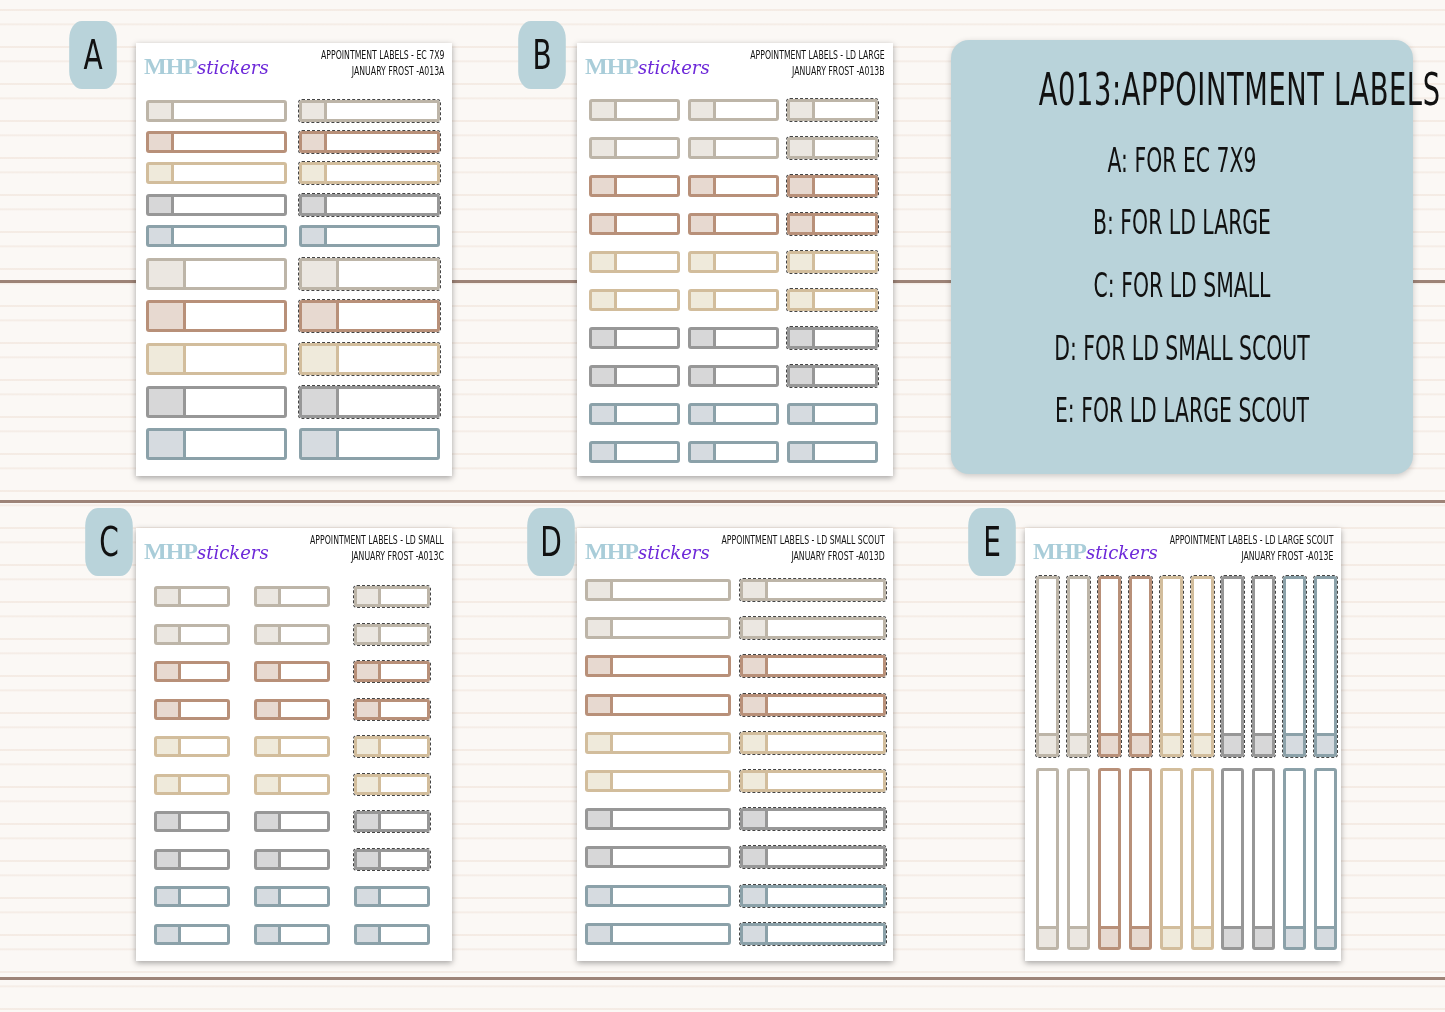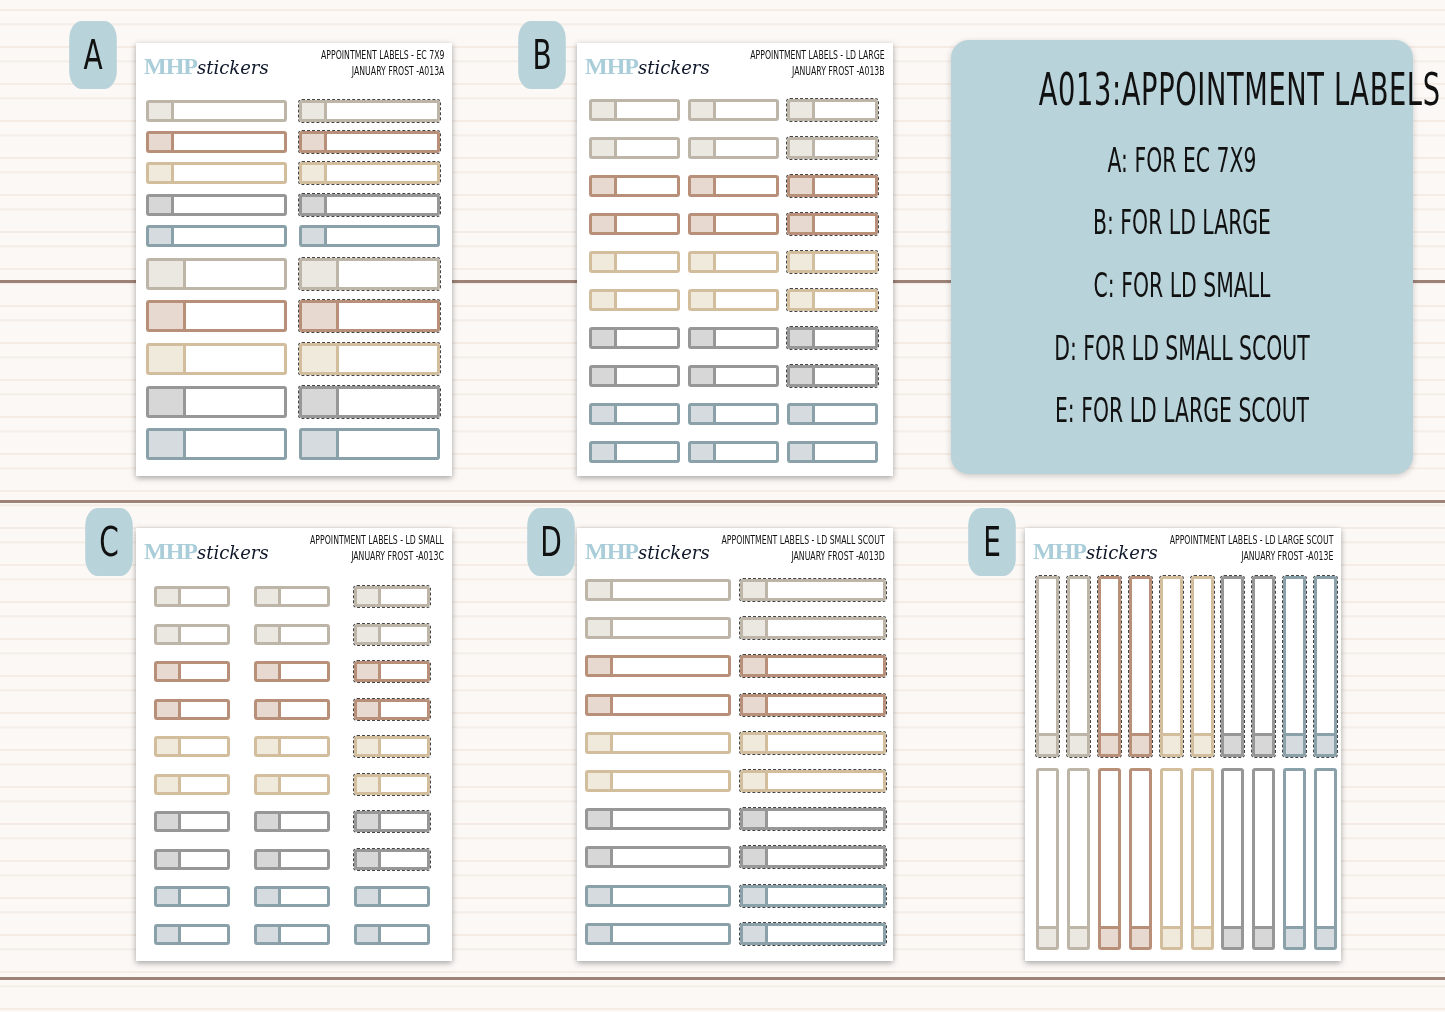--- a/index.html
+++ b/index.html
@@ -29,21 +29,21 @@
     display:flex; align-items:center; justify-content:center;
     font-family:"DejaVu Sans", sans-serif; font-size:40px; color:#111;
     transform:scaleX(0.7);
   }
   .logo {
     position:absolute; font-family:"Liberation Serif", serif; font-weight:bold;
     font-size:24px; color:#a9cdd9; letter-spacing:-1px; white-space:nowrap;
   }
   .logo .script {
     font-family:"DejaVu Serif", serif; font-weight:normal; font-style:italic;
-    font-size:18px; color:#0f172a; letter-spacing:0;
+    font-size:18px; color:#6d28d9; letter-spacing:0;
   }
   .sheet-title {
     position:absolute; text-align:right; font-family:"DejaVu Sans Condensed","DejaVu Sans", sans-serif;
     font-size:12px; line-height:16px; color:#111; white-space:nowrap;
     transform-origin:right top; transform:scaleX(0.72);
   }
   .lbl {
     position:absolute; box-sizing:border-box; border-radius:3px; background:#fff;
   }
   .lbl .box { position:absolute; box-sizing:border-box; }

